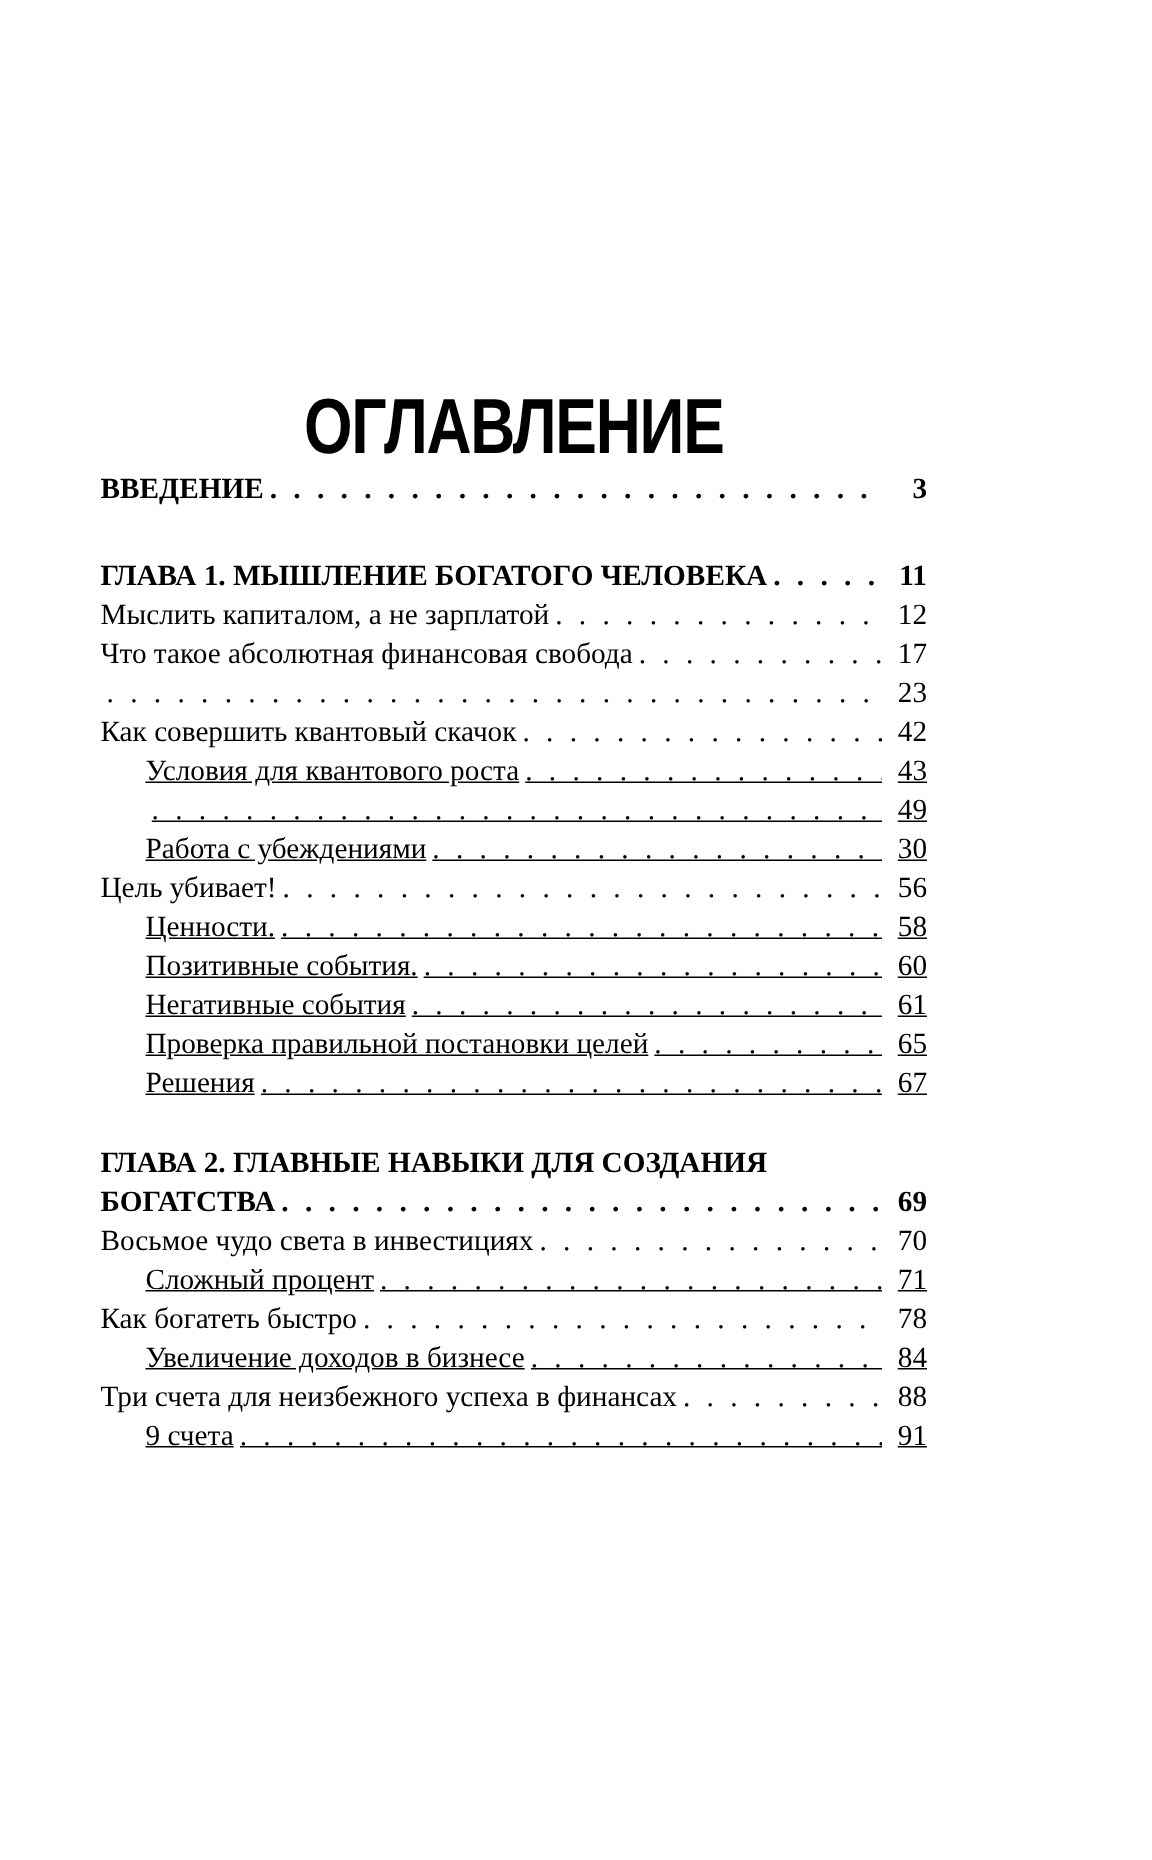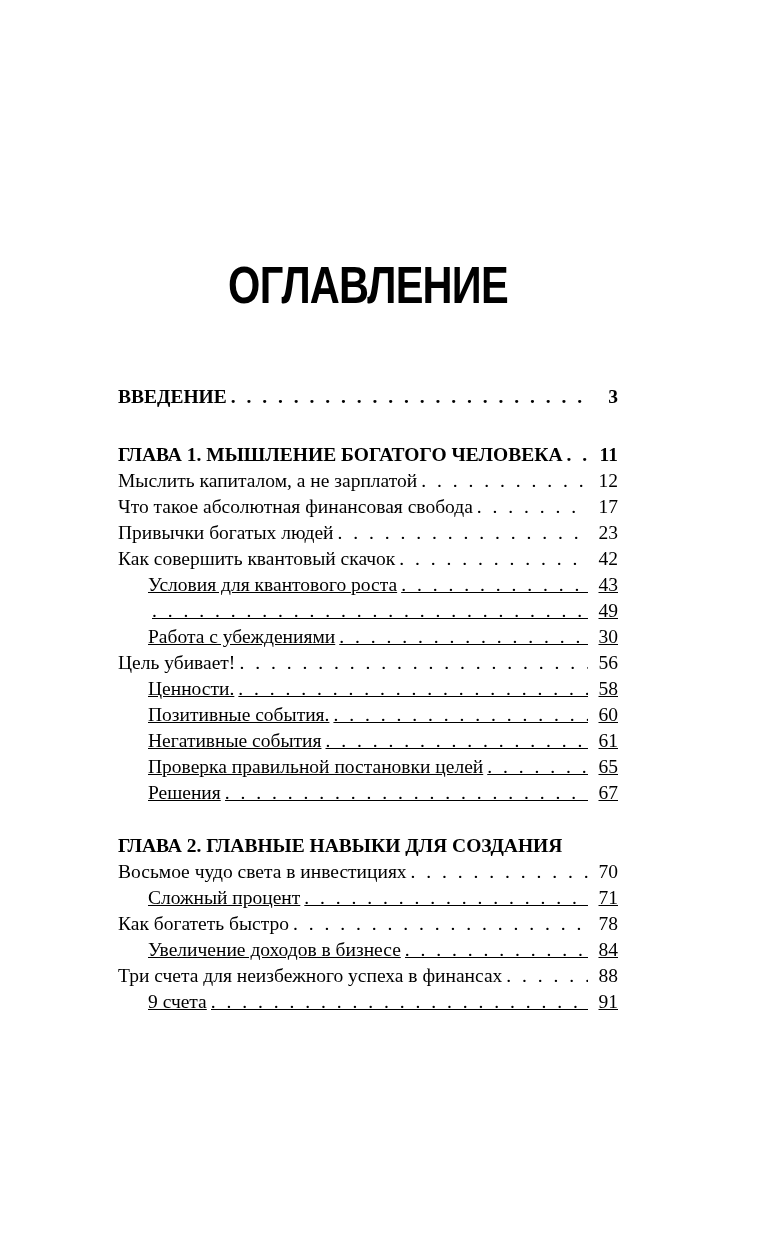--- a/index.html
+++ b/index.html
@@ -10,37 +10,36 @@
   body {
     width: 768px;
     height: 1240px;
     overflow: hidden;
     color: #000000;
   }
   .page {
     box-sizing: border-box;
     width: 768px;
     height: 980px;
-    padding: 256px 150px 0 118px;
+    padding: 256px 150px 0 67px;
     background: #ffffff;
   }
   .title {
     text-align: center;
     font-family: "Liberation Sans", sans-serif;
     font-weight: 700;
     font-size: 52px;
     line-height: 58px;
     letter-spacing: -1px;
     transform: scaleX(0.80);
     transform-origin: 50% 50%;
     white-space: nowrap;
     color: #000000;
   }
   .toc {
-    margin-top: 70px;
     font-family: "Liberation Serif", serif;
     font-size: 19.5px;
     color: #000000;
   }
   .toc-row {
     display: flex;
     align-items: baseline;
     height: 26px;
     line-height: 26px;
     white-space: nowrap;
@@ -92,21 +91,20 @@
     <span class="toc-label">Мыслить капиталом, а не зарплатой</span>
     <span class="toc-leader"></span>
     <span class="toc-page">12</span>
   </div>
       <div class="toc-row">
     <span class="toc-label">Что такое абсолютная финансовая свобода</span>
     <span class="toc-leader"></span>
     <span class="toc-page">17</span>
   </div>
       <div class="toc-row">
-    <span class="toc-label">Привычки богатых людей</span>
     <span class="toc-leader"></span>
     <span class="toc-page">23</span>
   </div>
       <div class="toc-row">
     <span class="toc-label">Как совершить квантовый скачок</span>
     <span class="toc-leader"></span>
     <span class="toc-page">42</span>
   </div>
       <div class="toc-row indent-1">
     <span class="toc-label">Условия для квантового роста</span>
@@ -149,20 +147,25 @@
   </div>
       <div class="toc-row indent-1">
     <span class="toc-label">Решения</span>
     <span class="toc-leader"></span>
     <span class="toc-page">67</span>
   </div>
       <div class="toc-row bold gap-before-2 no-leader">
     <span class="toc-label">ГЛАВА 2. ГЛАВНЫЕ НАВЫКИ ДЛЯ СОЗДАНИЯ</span>
 
   </div>
+      <div class="toc-row bold">
+    <span class="toc-label">БОГАТСТВА</span>
+    <span class="toc-leader"></span>
+    <span class="toc-page">69</span>
+  </div>
       <div class="toc-row">
     <span class="toc-label">Восьмое чудо света в инвестициях</span>
     <span class="toc-leader"></span>
     <span class="toc-page">70</span>
   </div>
       <div class="toc-row indent-1">
     <span class="toc-label">Сложный процент</span>
     <span class="toc-leader"></span>
     <span class="toc-page">71</span>
   </div>

